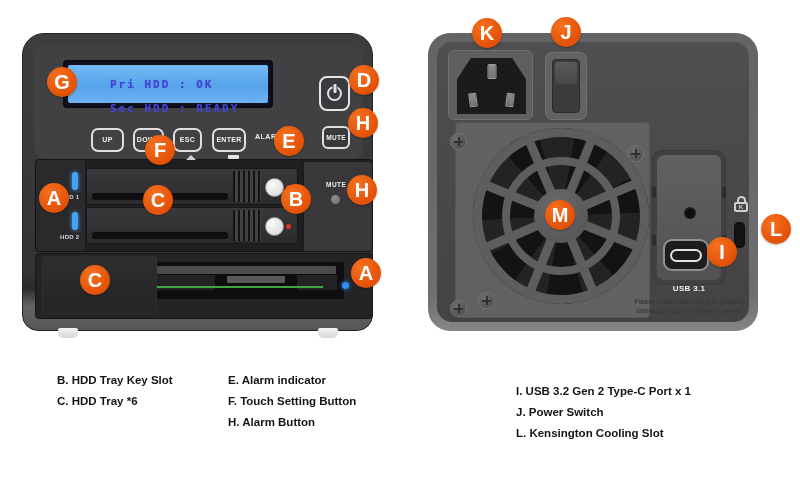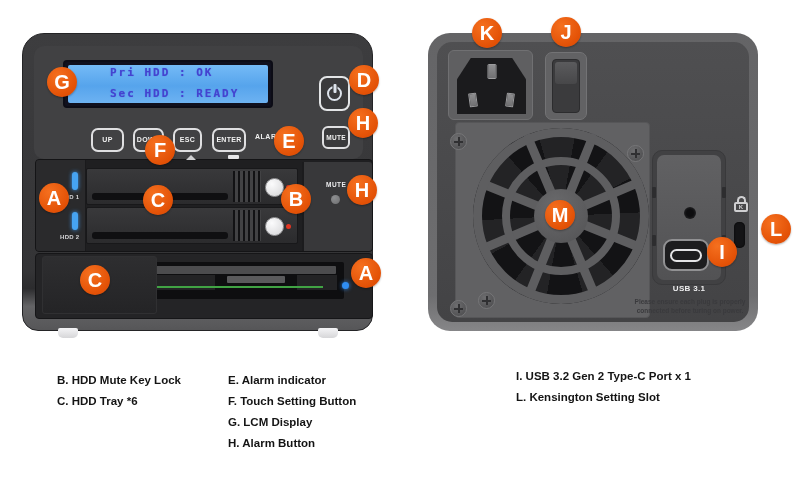--- a/index.html
+++ b/index.html
@@ -21,21 +21,21 @@
   
   .front{position:absolute;left:22px;top:33px;width:351px;height:298px;
      background:linear-gradient(180deg,#3d3d3f 0%,#343436 80%,#2c2c2e 86%,#646466 92%,#565658 100%);
      border:1px solid #242426;border-radius:22px 22px 16px 16px;z-index:2}
   .ctrl-panel{position:absolute;left:11px;top:12px;width:329px;height:113px;background:#414143;border-radius:10px}
   .lcd{position:absolute;left:29px;top:14px;width:210px;height:48px;background:#10101e;border:2px solid #0c0c16;border-radius:4px;padding:3px}
   .lcd-screen{width:100%;height:100%;border-radius:2px;position:relative;
      background:linear-gradient(180deg,#74baf6 0%,#56a4ec 55%,#6db2f2 100%)}
   .lcd-line{position:absolute;left:42px;font:700 11px/12px "DejaVu Sans Mono",monospace;
      letter-spacing:2px;color:#4443d0;text-shadow:0 0 1px rgba(64,64,205,.55);white-space:pre}
-  .lcd-l1{top:2px}.lcd-l2{top:23px}
+  .lcd-l1{top:14px}.lcd-l2{top:38px}
   .pwr-btn{position:absolute;left:285px;top:30px;width:31px;height:35px;background:#3a3a3c;
      border:2px solid #e3e5e7;border-radius:8px;display:flex;align-items:center;justify-content:center}
   .pwr-glyph{position:relative;width:15px;height:15px;border:2px solid #dde3ec;border-radius:50%}
   .pwr-glyph::before{content:"";position:absolute;top:-5px;left:50%;transform:translateX(-50%);width:5px;height:8px;background:#3a3a3c}
   .pwr-glyph::after{content:"";position:absolute;top:-4px;left:50%;transform:translateX(-50%);width:3px;height:9px;background:#dde3ec;border-radius:1px}
   .fbtn{position:absolute;top:82px;height:24px;background:transparent;border:2px solid #dfdfe1;border-radius:7px;
      color:#f2f2f2;font:700 7px/20px "Liberation Sans",sans-serif;text-align:center;letter-spacing:.3px}
   .fbtn-up{left:57px;width:33px}.fbtn-down{left:99px;width:31px}.fbtn-esc{left:139px;width:29px}.fbtn-enter{left:178px;width:34px}
   .alarm{position:absolute;left:221px;top:86px;display:flex;align-items:center;gap:4px}
   .alarm-text{font:700 7px "Liberation Sans",sans-serif;color:#f0f0f0;letter-spacing:.5px}
@@ -116,21 +116,21 @@
   .usb-note{position:absolute;left:202px;width:120px;text-align:center;font:700 6.5px/8px "Liberation Sans",sans-serif;color:#3a3a3d}
   .usb-note-1{top:265px}.usb-note-2{top:274px}
   .ken{position:absolute;left:304px;top:163px;width:18px;height:20px}
   .ken-shackle{width:9px;height:7px;margin:0 auto;border:2px solid #cfcfd1;border-bottom:none;border-radius:5px 5px 0 0}
   .ken-body{width:14px;height:10px;margin:-1px auto 0;border:2px solid #cfcfd1;border-radius:2px;
      text-align:center;font:700 6px/6px "Liberation Sans",sans-serif;color:#cfcfd1}
   .ken-slot{position:absolute;left:306px;top:189px;width:11px;height:26px;background:#141416;border-radius:5px;box-shadow:inset 0 0 2px #000}
 
   
   .legend-col{position:absolute;font:700 11.5px/21px "Liberation Sans",sans-serif;color:#141414;white-space:nowrap}
-  .legend-1{left:57px;top:370px}.legend-2{left:228px;top:370px}.legend-3{left:516px;top:366px}
+  .legend-1{left:57px;top:370px}.legend-2{left:228px;top:370px}.legend-3{left:516px;top:381px}
   .legend-item{height:21px}
 </style>
 </head>
 <body>
 
 <section class="front">
   <div class="ctrl-panel">
     <div class="lcd">
       <div class="lcd-screen">
         <div class="lcd-line lcd-l1">Pri HDD : OK</div>
@@ -254,25 +254,25 @@
 <div class="co co-h2">H</div>
 <div class="co co-c2">C</div>
 <div class="co co-a2">A</div>
 <div class="co co-k">K</div>
 <div class="co co-j">J</div>
 <div class="co co-m">M</div>
 <div class="co co-i">I</div>
 <div class="co co-l">L</div>
 
 <div class="legend-col legend-1">
-  <div class="legend-item">B. HDD Mute Key Lock</div>
+  <div class="legend-item">B. HDD Tray Key Slot</div>
   <div class="legend-item">C. HDD Tray *6</div>
 </div>
 <div class="legend-col legend-2">
   <div class="legend-item">E. Alarm indicator</div>
   <div class="legend-item">F. Touch Setting Button</div>
-  <div class="legend-item">G. LCM Display</div>
   <div class="legend-item">H. Alarm Button</div>
 </div>
 <div class="legend-col legend-3">
   <div class="legend-item">I. USB 3.2 Gen 2 Type-C Port x 1</div>
-  <div class="legend-item">L. Kensington Setting Slot</div>
+  <div class="legend-item">J. Power Switch</div>
+  <div class="legend-item">L. Kensington Cooling Slot</div>
 </div>
 
 </body></html>

